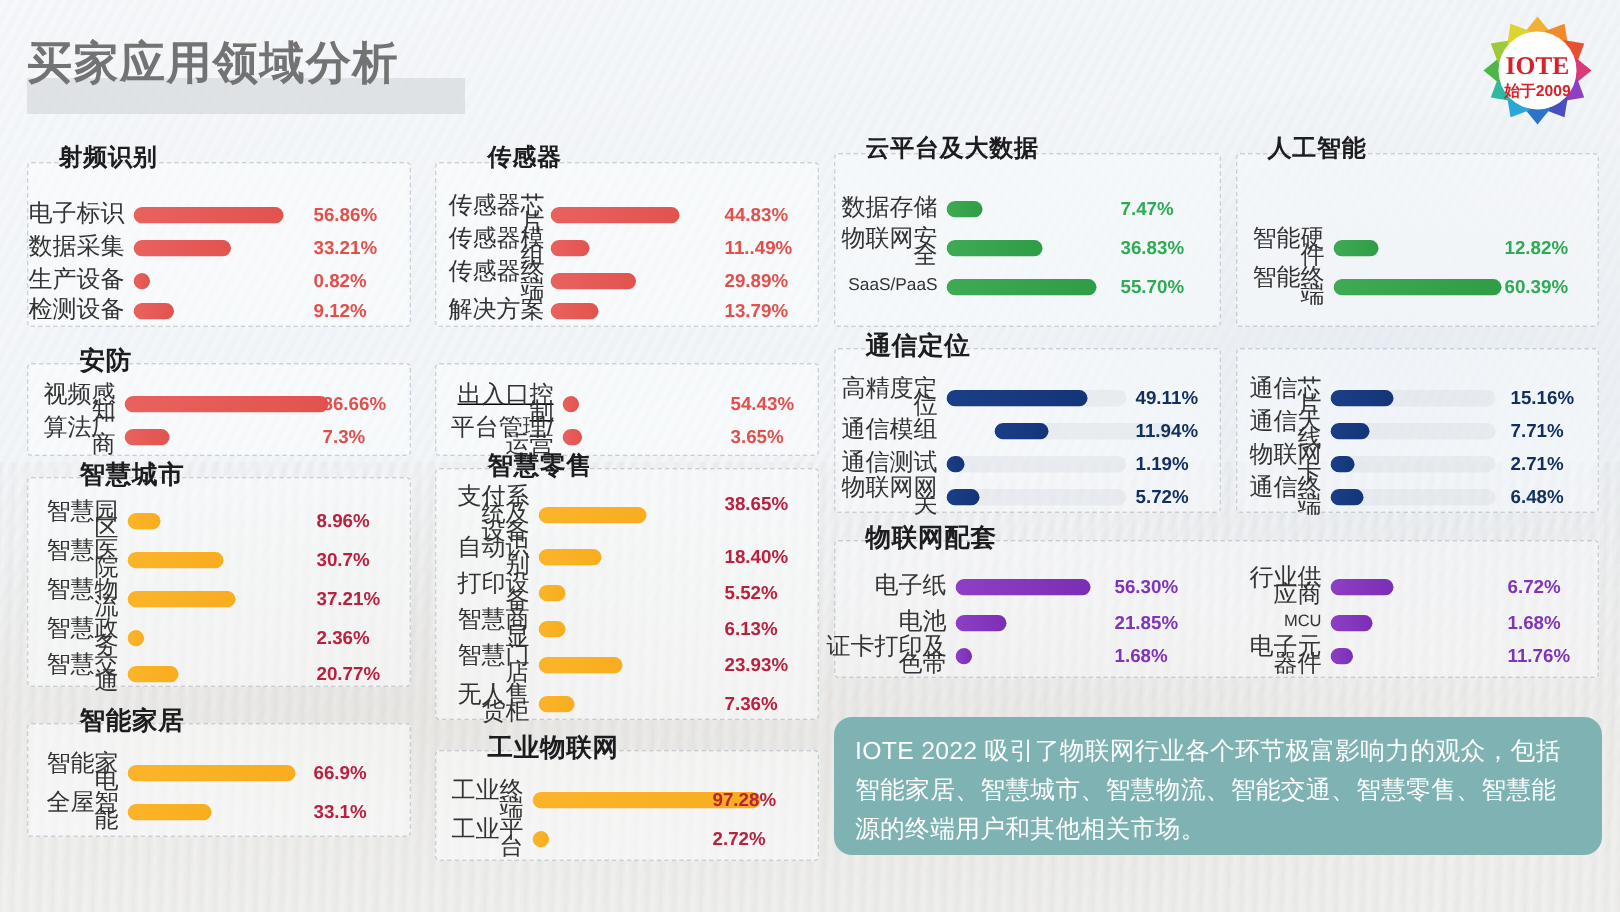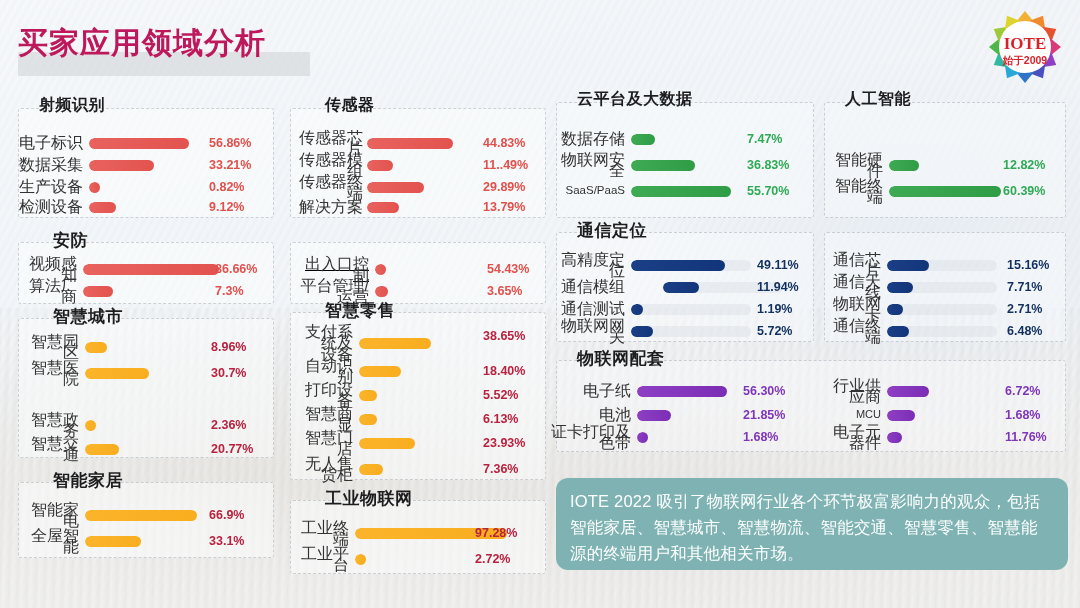--- a/index.html
+++ b/index.html
@@ -29,21 +29,21 @@
 
   
   .header { position: absolute; left: 0; top: 0; width: 1080px; height: 92px; }
   .title-wrap { position: absolute; left: 18px; top: 22px; }
   .title-band {
     position: absolute; left: 0; top: 30px; width: 292px; height: 24px;
     background: rgba(205,209,214,0.55);
   }
   .page-title {
     position: relative; z-index: 2;
-    font-size: 30px; font-weight: bold; color: #be185d;
+    font-size: 30px; font-weight: bold; color: #737373;
     letter-spacing: 1px; line-height: 42px;
   }
   
   .logo { position: absolute; right: 13px; top: 7px; width: 84px; height: 80px; }
   .logo svg { display:block; }
 
   
   .board { position: absolute; left: 0; top: 86px; width: 1080px; height: 522px; }
 
   .card {
@@ -371,20 +371,27 @@
           </div>
         <div class="val" style="left:192px;">8.96%</div>
       </div>
       <div class="row amber" style="left:0px; top:44px; width:256px;">
         <div class="lbl" style="width:60px; margin-right:6px;">智慧医院</div>
         <div class="track notrack" style="width:128px;">
             <div class="bar" style="width:64px;"></div>
           </div>
         <div class="val" style="left:192px;">30.7%</div>
       </div>
+      <div class="row amber" style="left:0px; top:70px; width:256px;">
+        <div class="lbl" style="width:60px; margin-right:6px;">智慧物流</div>
+        <div class="track notrack" style="width:128px;">
+            <div class="bar" style="width:72px;"></div>
+          </div>
+        <div class="val" style="left:192px;">37.21%</div>
+      </div>
       <div class="row amber" style="left:0px; top:96px; width:256px;">
         <div class="lbl" style="width:60px; margin-right:6px;">智慧政务</div>
         <div class="track notrack" style="width:128px;">
             <div class="bar" style="width:11px;"></div>
           </div>
         <div class="val" style="left:192px;">2.36%</div>
       </div>
       <div class="row amber" style="left:0px; top:120px; width:256px;">
         <div class="lbl" style="width:60px; margin-right:6px;">智慧交通</div>
         <div class="track notrack" style="width:128px;">

